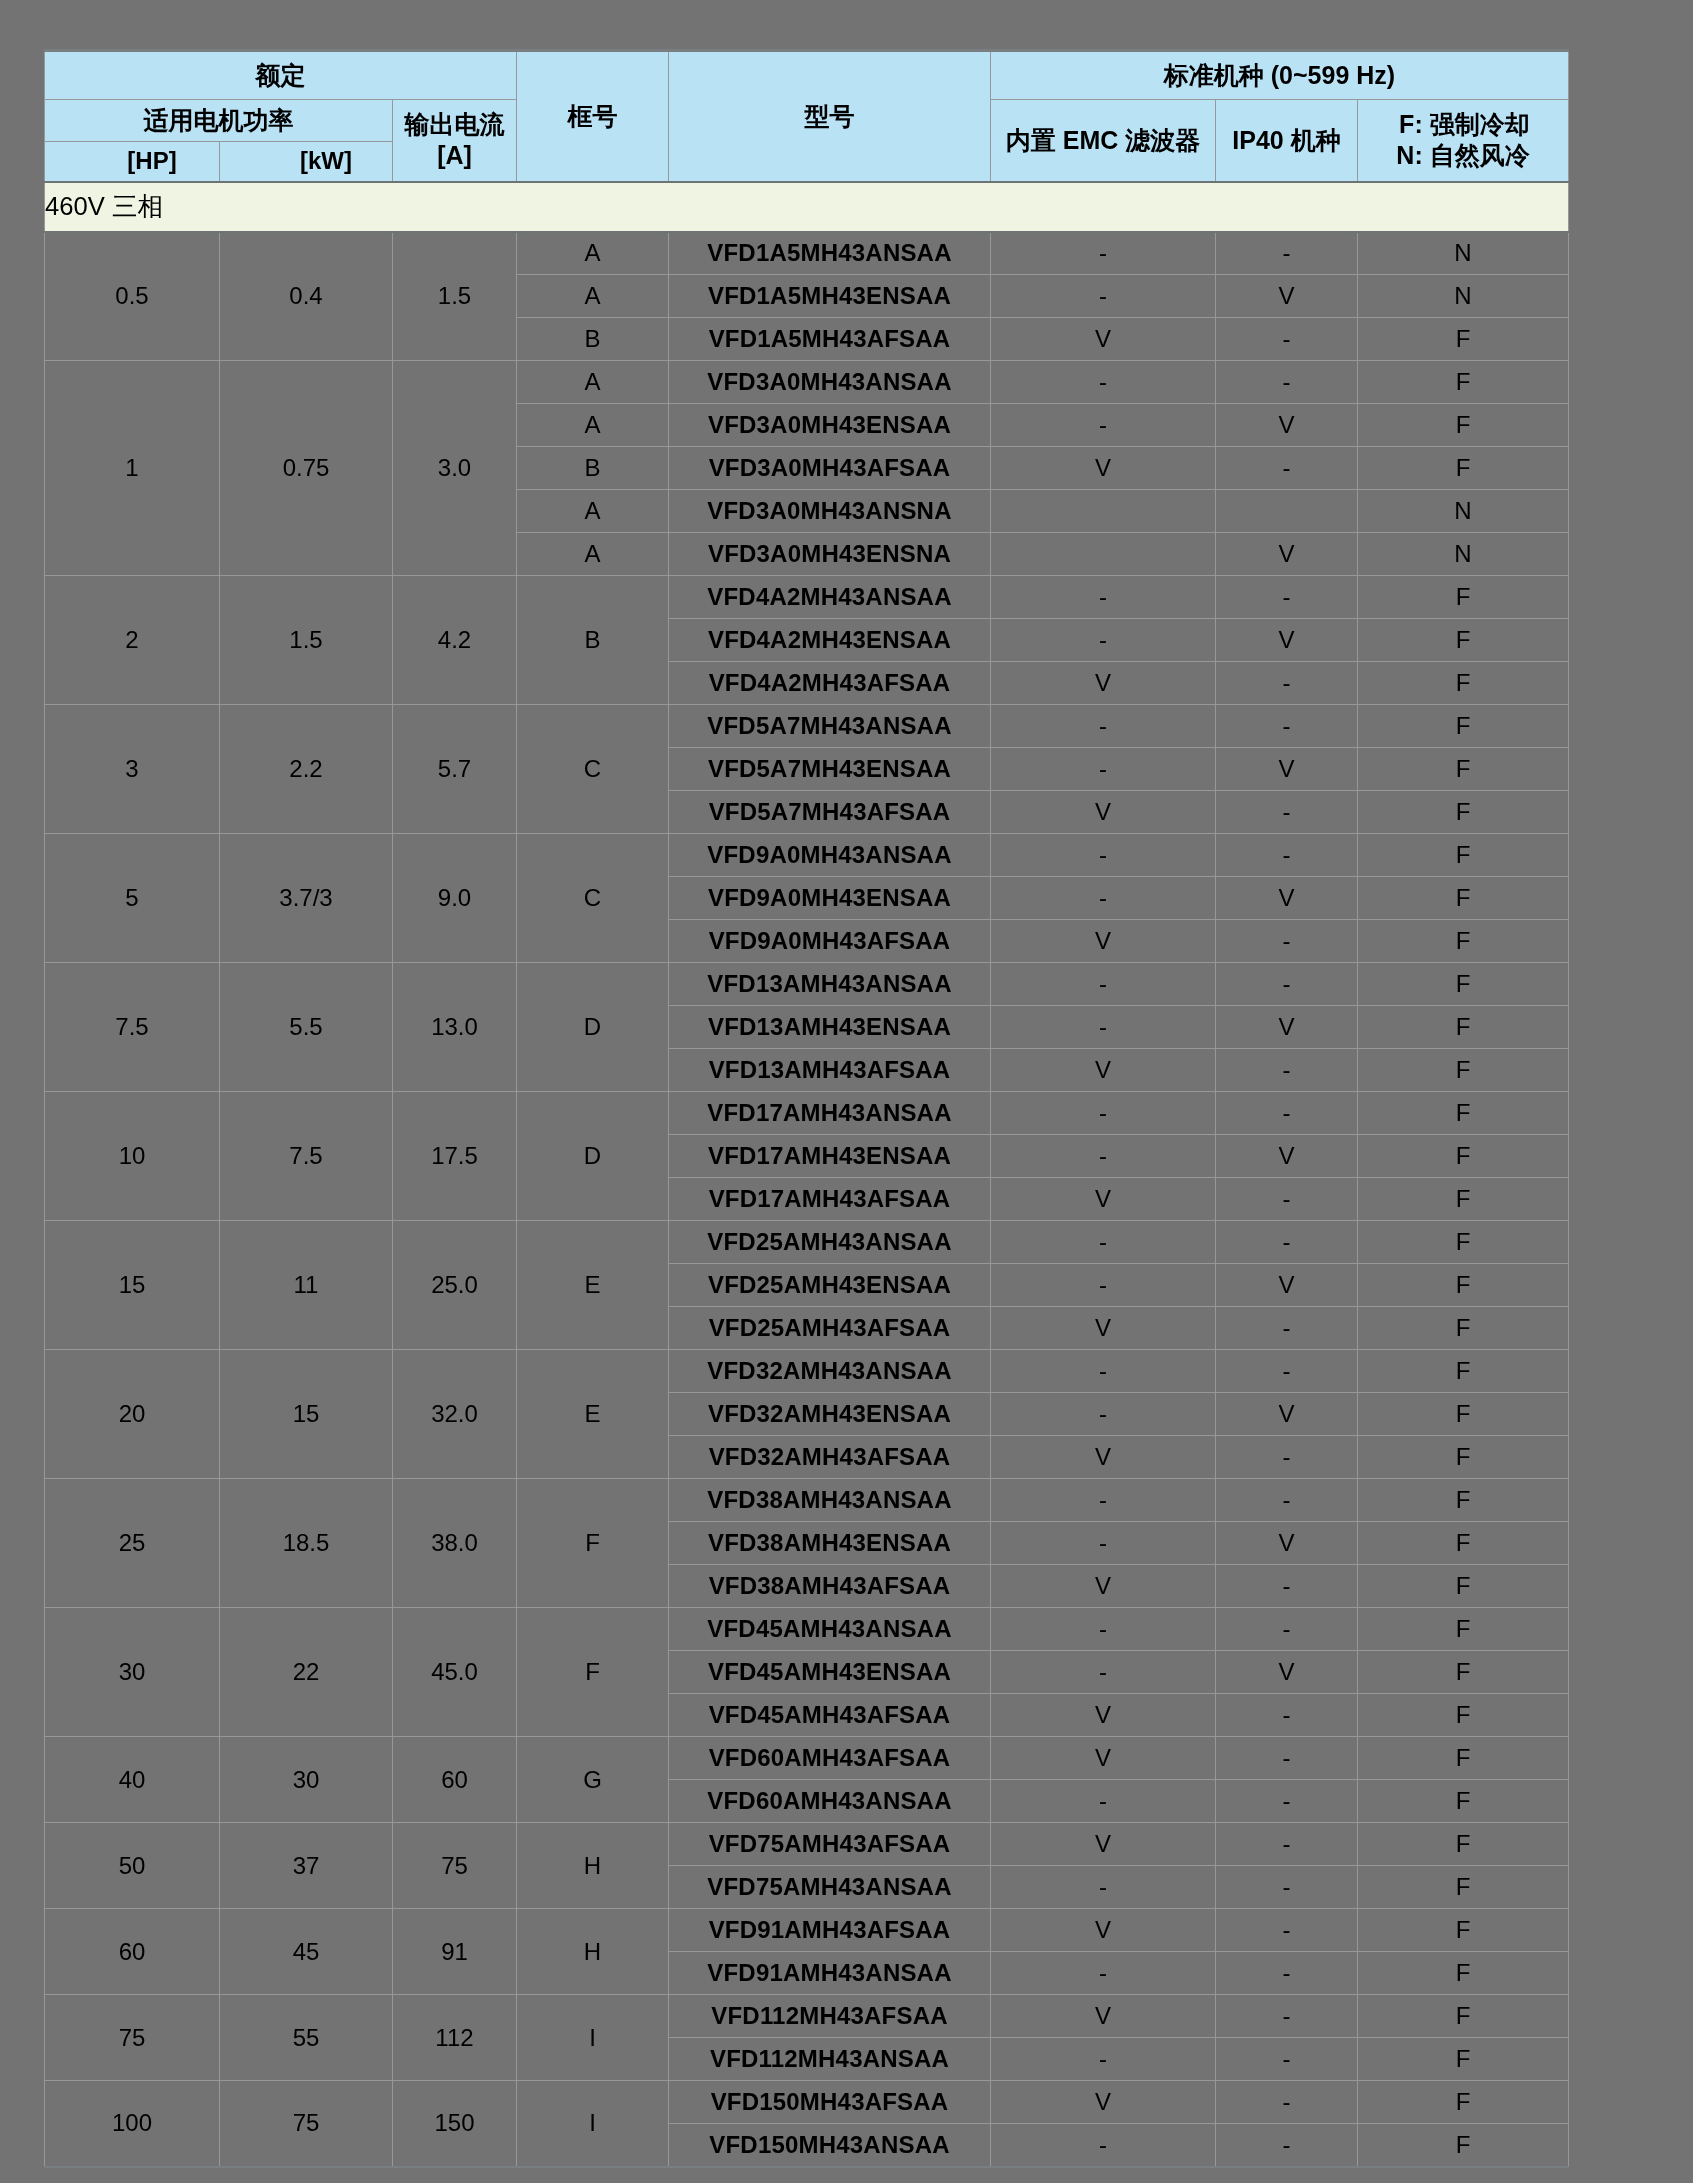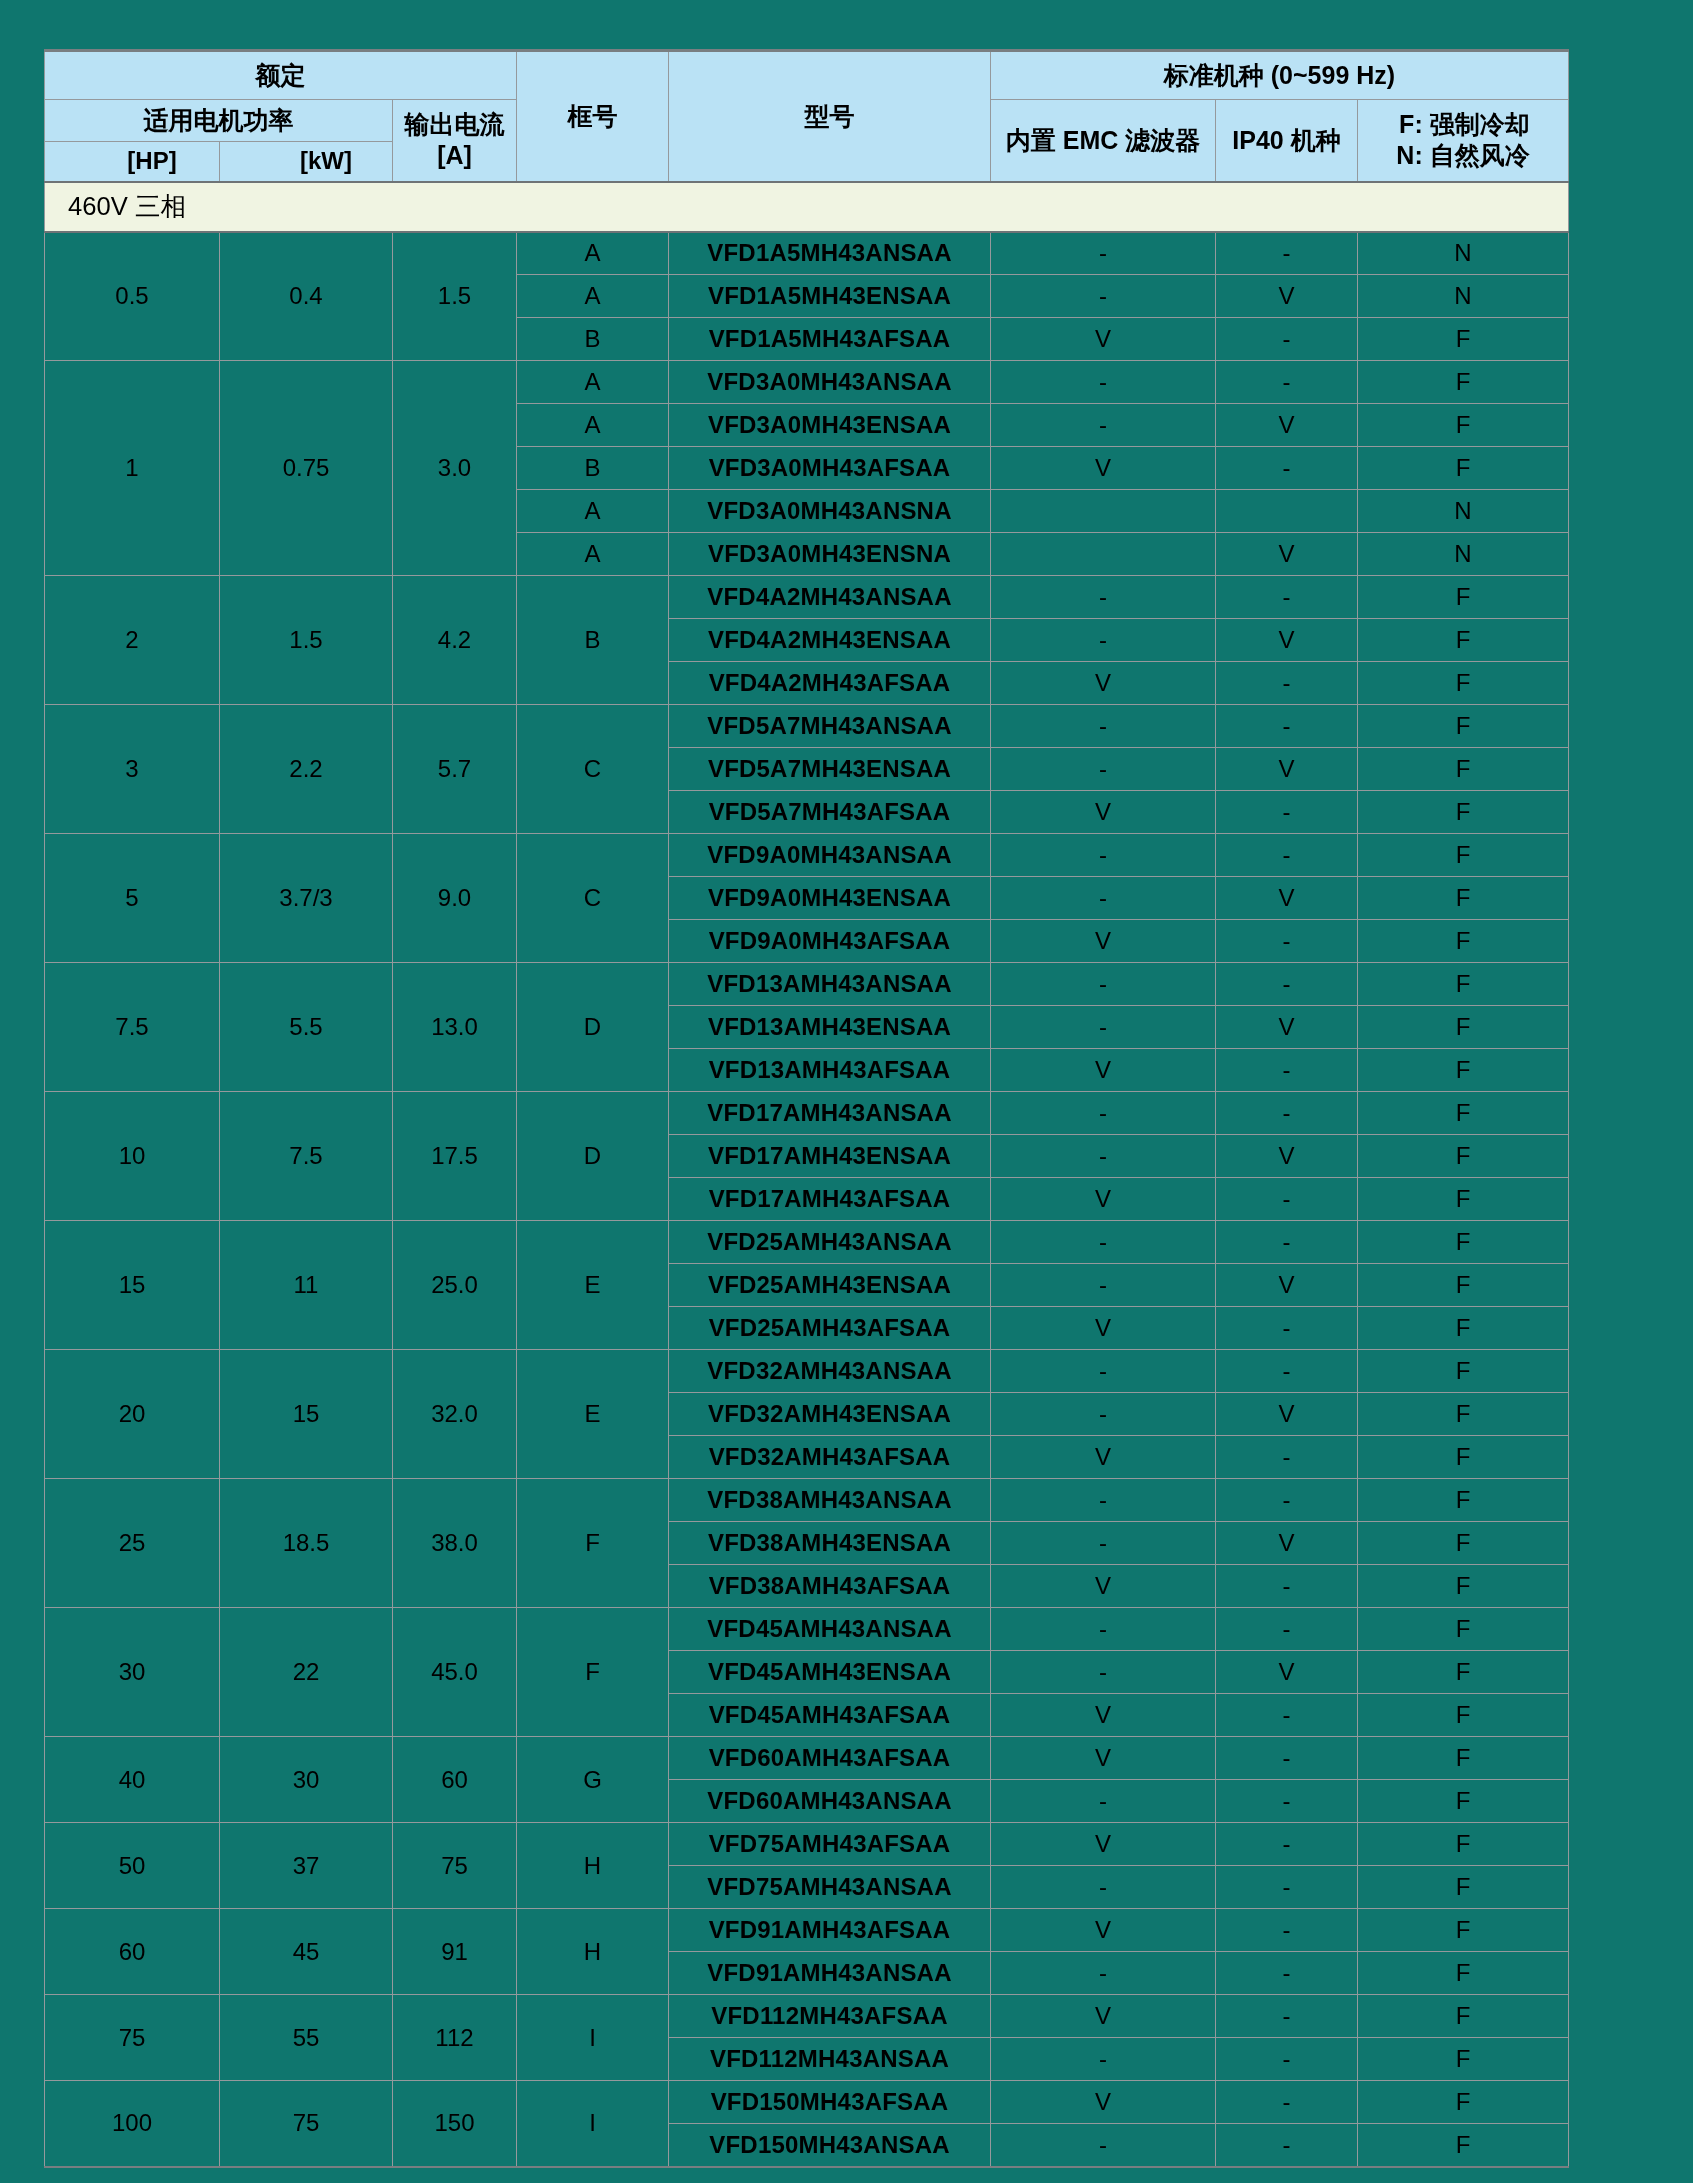--- a/index.html
+++ b/index.html
@@ -6,21 +6,21 @@
     margin: 0;
     padding: 0;
     background: #ffffff;
     font-family: "Liberation Sans", sans-serif;
     color: #000;
   }
   .page {
     position: relative;
     width: 1694px;
     height: 2183px;
-    background: #0f766e;
+    background: #737373;
     overflow: hidden;
   }
   table.spec {
     position: absolute;
     left: 44px;
     top: 49px;
     width: 1524px;
     border-collapse: collapse;
     table-layout: fixed;
     border: 1.8px solid #797e81;
@@ -46,21 +46,21 @@
   tr.h2 { height: 42px; padding-left: 12px; }
   tr.h3 { height: 40px; }
   tr.h3 th { font-size: 24px; padding-left: 40px; }
   .pre   { white-space: pre-line; }
   .left-block { display: inline-block; text-align: right; white-space: pre-line; }
   
   tr.section { height: 50px; }
   tr.section td {
     background: #f0f4e2;
     text-align: left;
-    padding-left: 23px;
+    padding-left: 0;
     font-size: 25.6px;
     border-top: 2.6px solid #6e7376;
     border-bottom: 2.6px solid #6e7376;
   }
   
   tbody tr.data { height: 43px; }
   tbody tr.data td {
     font-size: 24px;
     border-top: 0.9px solid #b6babc;
     border-left: 0.9px solid #95999c;

